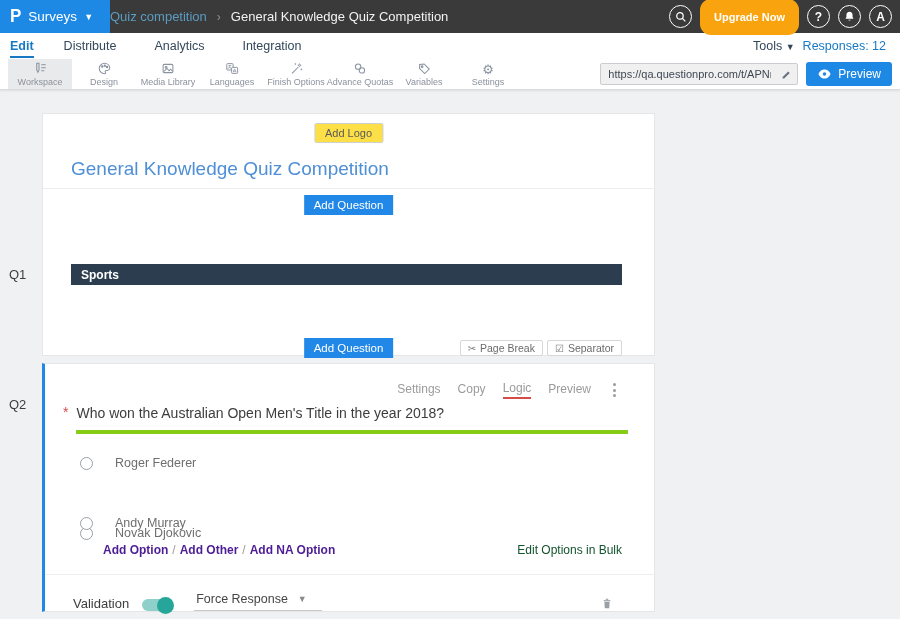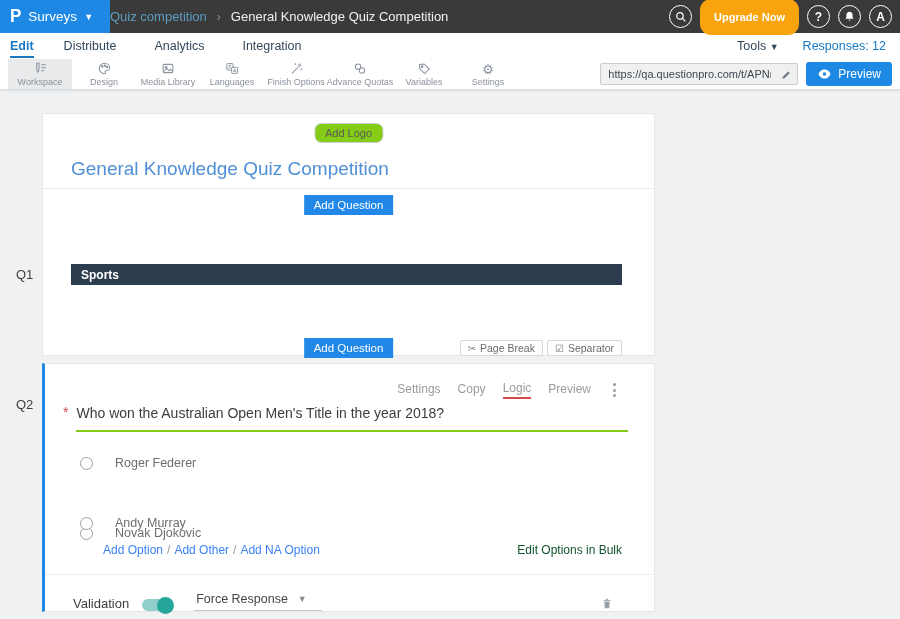--- a/index.html
+++ b/index.html
@@ -20,21 +20,21 @@
   .top-actions { margin-left:auto; display:flex; align-items:center; gap:8px; padding-right:8px; }
   .circle-btn { width:23px; height:23px; border-radius:50%; border:1.6px solid #fff; background:transparent;
                 color:#fff; font-size:12px; font-weight:bold; display:flex; align-items:center; justify-content:center; }
   .upgrade-btn { height:36px; border:none; border-radius:11px; background:#f9a30f; color:#fff;
                  font-size:11px; font-weight:bold; padding:0 14px; }
 
   
   .navrow { height:26px; background:#fff; display:flex; align-items:center; padding:0 10px; }
   .navtab { font-size:12.5px; color:#33475b; margin-right:38px; padding:4px 0 3px; cursor:pointer; border-bottom:2px solid transparent; }
   .navtab.active { color:#1779c4; border-bottom-color:#1779c4; font-weight:bold; margin-right:30px; }
-  .navrow-right { margin-left:auto; display:flex; align-items:center; gap:24px; padding-right:4px;justify-content:flex-end; }
+  .navrow-right { margin-left:auto; display:flex; align-items:center; gap:8px; padding-right:4px;justify-content:flex-end; }
   .tools { font-size:12.5px; color:#33475b; cursor:pointer; }
   .tools .caret { font-size:9px; color:#33475b; }
   .responses { font-size:12.5px; color:#1779c4; cursor:pointer; }
 
   
   .toolbar { height:31px; background:#fff; border-bottom:1px solid #d9dcde; box-shadow:0 1px 2px rgba(0,0,0,.08);
              display:flex; align-items:stretch; padding-left:8px; position:relative; z-index:2; }
   .tool { width:64px; display:flex; flex-direction:column; align-items:center; justify-content:center; gap:1px; cursor:pointer; }
   .tool.active { background:#e9eaeb; }
   .tool .t-icon { height:15px; display:flex; align-items:flex-end; justify-content:center; color:#8b93a1; }
@@ -43,30 +43,30 @@
   .gear-glyph { font-size:13px; line-height:13px; }
   .toolbar-right { margin-left:auto; display:flex; align-items:center; gap:8px; padding-right:8px; }
   .url-box { display:flex; align-items:center; width:198px; height:22px; background:#f0f0f0; border:1px solid #c9cdd1; border-radius:2px; }
   .url-box input { flex:1; min-width:0; border:none; background:transparent; font-size:11px; color:#3f4854; padding:0 4px 0 7px; outline:none; font-family:inherit; }
   .url-box .pencil { flex:none; width:22px; height:100%; display:flex; align-items:center; justify-content:center; cursor:pointer; }
   .preview-btn { height:24px; background:#1e88e5; border:none; border-radius:3px; color:#fff; font-size:12px;
                  display:flex; align-items:center; gap:6px; padding:0 11px; }
 
   
   .content { position:relative; height:529px; }
-  .q-gutter-label { position:absolute; left:16px; font-size:13px; color:#3d3d3d; }
+  .q-gutter-label { position:absolute; left:9px; font-size:13px; color:#3d3d3d; }
   #q1-label { top:177px; }
   #q2-label { top:307px; }
 
   .card { position:absolute; left:42px; width:613px; background:#fff; border:1px solid #e4e6e8; }
   .card1 { top:23px; height:243px; }
   .card2 { top:273px; height:249px; border-left:3px solid #2188e8; }
 
-  .add-logo-btn { position:absolute; top:9px; left:50%; transform:translateX(-50%); background:#84cc16;
-                  border:1px solid #cfcfcf; border-radius:7px; font-size:11px; color:#5a5a5a; padding:3px 10px; }
+  .add-logo-btn { position:absolute; top:9px; left:50%; transform:translateX(-50%); background:#fde047;
+                  border:1px solid #cfcfcf; border-radius:2px; font-size:11px; color:#5a5a5a; padding:3px 10px; }
   .survey-title { position:absolute; top:44px; left:28px; font-size:19px; font-weight:normal; color:#4e8fd5; cursor:text; }
   .card1-divider { position:absolute; top:74px; left:0; right:0; border-top:1px solid #ededed; }
   .add-q-btn { background:#2188e8; border:none; border-radius:0; color:#fff; font-size:11.5px; padding:4px 10px; }
   .add-q-1 { position:absolute; top:81px; left:50%; transform:translateX(-50%); }
   .sports-bar { position:absolute; top:150px; left:28px; right:32px; height:21px; background:#2c3d50;
                 color:#fff; font-size:12px; font-weight:bold; display:flex; align-items:center; padding-left:10px; cursor:text; }
   .card1-bottom { position:absolute; top:224px; left:0; right:0; height:19px; }
   .add-q-2 { position:absolute; left:50%; transform:translateX(-50%); top:0; }
   .break-btns { position:absolute; right:32px; top:2px; display:flex; gap:4px; }
   .mini-btn { background:#fff; border:1px solid #d7d7d7; border-radius:2px; font-size:10.5px; color:#6b6b6b;
@@ -75,29 +75,29 @@
 
   .q2-menu { position:absolute; top:17px; right:36px; display:flex; align-items:center; gap:17px; }
   .q2-menu-item { font-size:12px; color:#9b9b9b; cursor:pointer; padding-bottom:2px; }
   .q2-menu-item.active { border-bottom:2px solid #d84a4a;text-align:center; }
   .dots-menu { display:flex; flex-direction:column; gap:2.5px; margin-left:3px; cursor:pointer; padding:2px; }
   .dots-menu i { width:3px; height:3px; border-radius:50%; background:#9b9b9b; }
 
   .q2-question { position:absolute; top:40px; left:18px; right:15px; }
   .req-star { color:#d84a4a; font-size:14px; margin-right:8px; vertical-align:top; }
   .q-text { font-size:14px; color:#3d3d3d; display:inline-block; width:calc(100% - 24px);
-            border-bottom:2px solid #84cc16; padding-bottom:9px; cursor:text; }
+            border-bottom:4px solid #84cc16; padding-bottom:9px; cursor:text; }
 
   .option-row { position:absolute; left:35px; display:flex; align-items:center; gap:22px; cursor:pointer; }
   .radio { width:13px; height:13px; border:1.5px solid #9aa0a6; border-radius:50%; background:#fff; flex:none; }
   .option-label { font-size:12.5px; color:#6e6e6e; }
   .opt-0 { top:92px; } .opt-1 { top:122px;margin-top:40px; } .opt-2 { top:152px; }
 
   .option-links { position:absolute; top:179px; left:58px; font-size:12px; }
-  .option-links a { color:#3b82f6; text-decoration:none; cursor:pointer; }
+  .option-links a { color:#4c1d95; text-decoration:none; cursor:pointer;font-weight:bold; }
   .option-links .slash { color:#9b9b9b; margin:0 4px; }
   .bulk-edit { position:absolute; top:179px; right:32px; font-size:12px; color:#14532d; cursor:pointer; }
 
   .validation-bar { position:absolute; left:0; right:0; bottom:0; height:37px; border-top:1px solid #ededed;
                     display:flex; align-items:flex-end; padding:0 28px; }
   .validation-label { font-size:13px; color:#3d3d3d; }
   .toggle { width:30px; height:12px; background:#8fd0ca; border-radius:6px; margin-left:13px; position:relative; cursor:pointer; }
   .toggle .knob { position:absolute; right:-2px; top:-2.5px; width:17px; height:17px; border-radius:50%; background:#26a69a; }
   .force-select { margin-left:22px; display:flex; align-items:center; gap:10px; border-bottom:1px solid #c9c9c9;
                   padding:0 6px 4px 2px; min-width:128px; cursor:pointer; }

